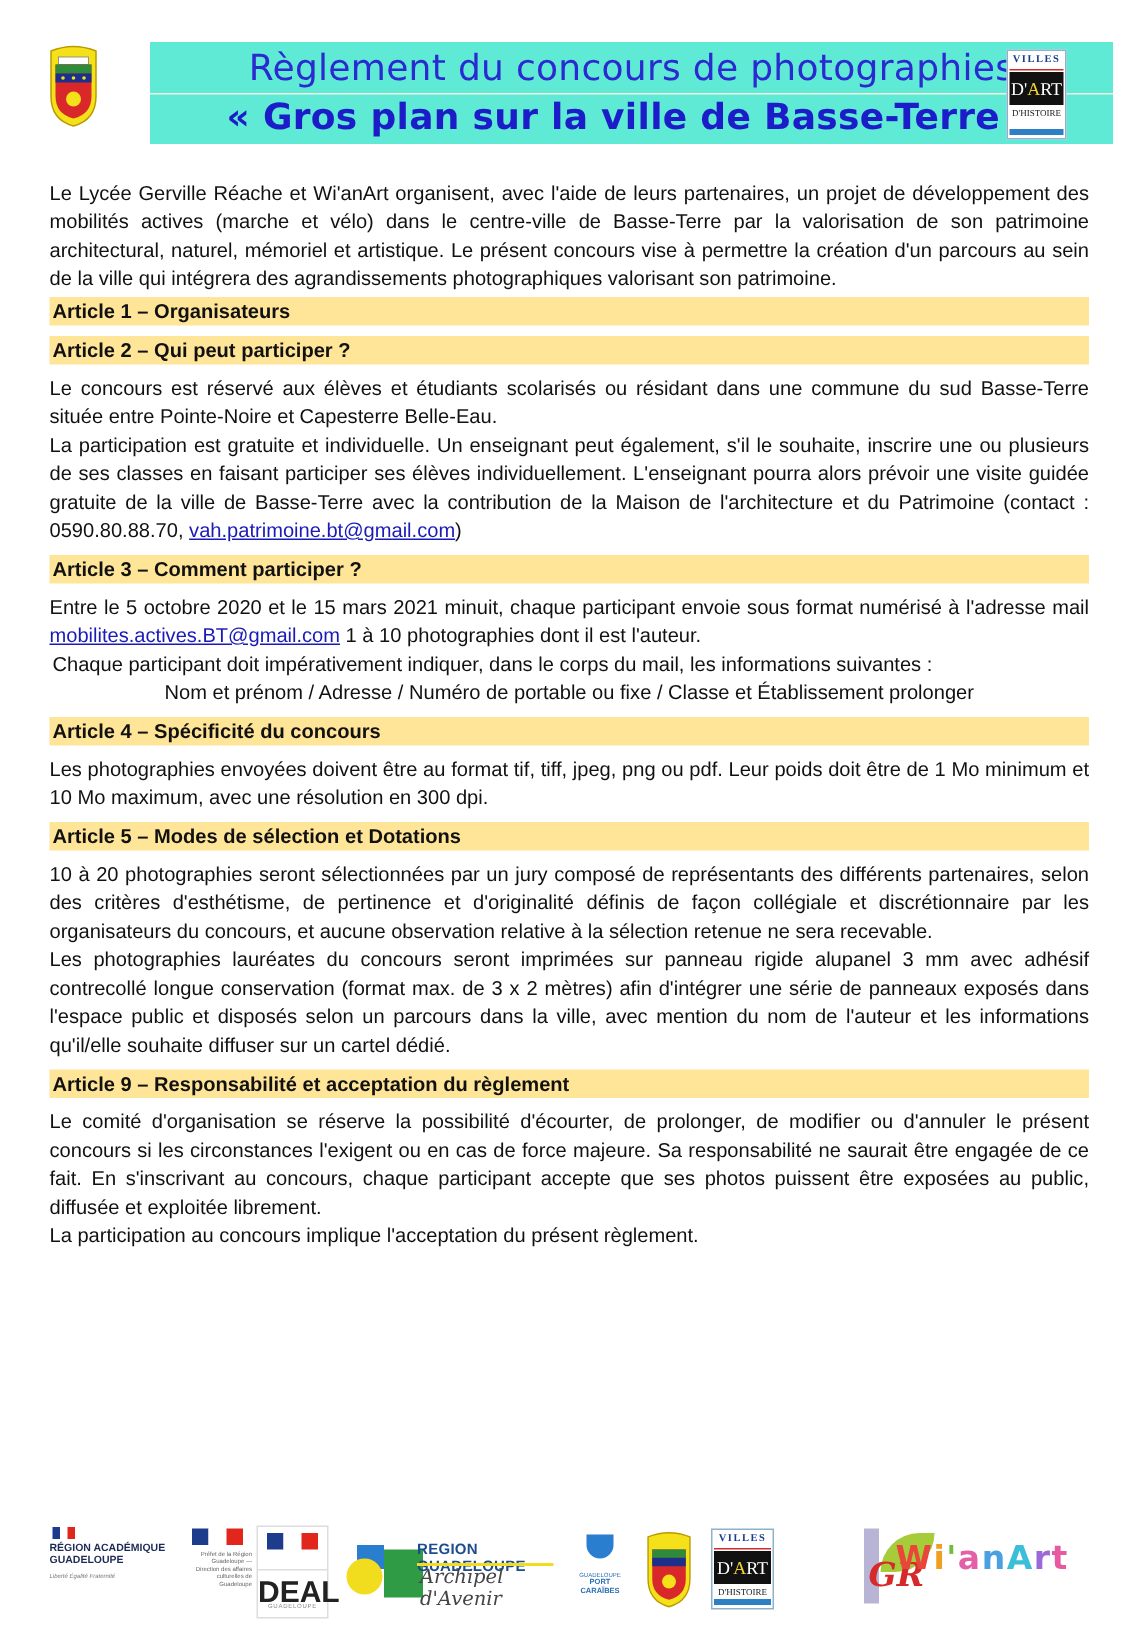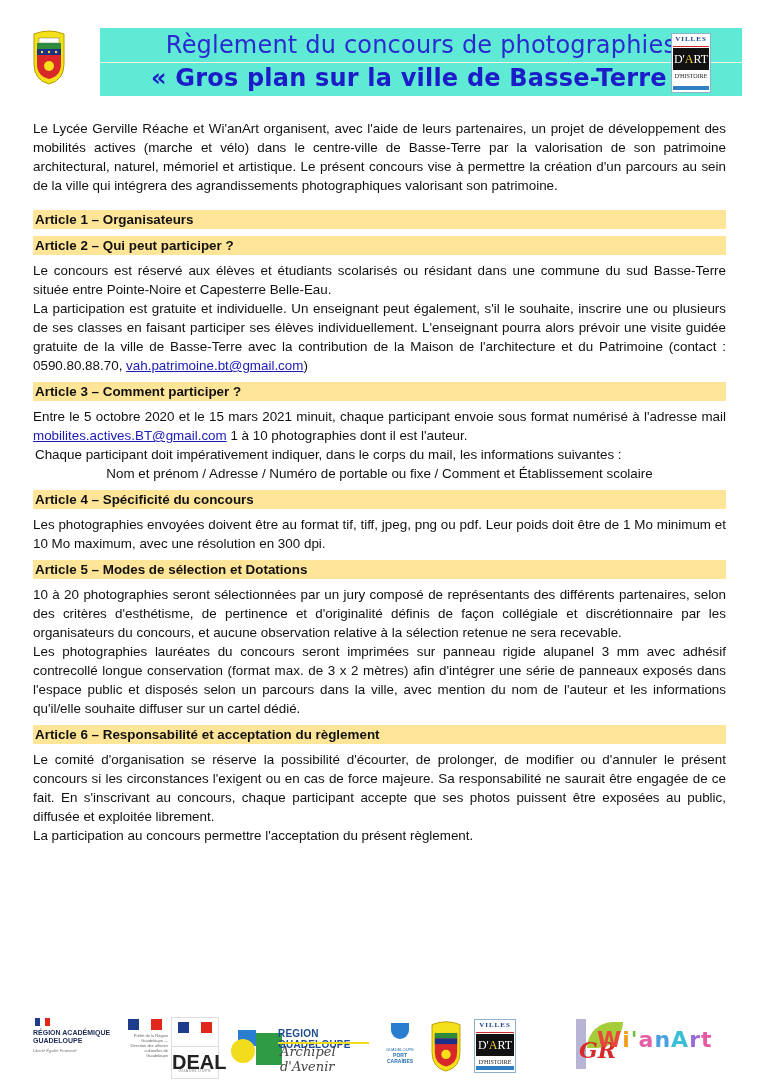--- a/index.html
+++ b/index.html
@@ -30,21 +30,21 @@
     .vah-mid { position: absolute; left: 1px; right: 1px; top: 14px; height: 22px; background: #111; color: #fff; font-family: "Liberation Serif", serif; font-size: 12px; text-align: center; line-height: 22px; }
     .vah-mid .a { color: #f2d230; }
     .vah-bot { position: absolute; left: 1px; right: 1px; top: 39px; font-size: 6px; text-align: center; color: #222; font-family: "Liberation Serif", serif; }
     .vah-blue { position: absolute; left: 1px; right: 1px; bottom: 2px; height: 4px; background: #2f7fc4; }
 
     .content { position: absolute; left: 33px; top: 119px; width: 693px; }
     .para {
       font-size: 13.4px; line-height: 19px; text-align: justify; margin: 0;
       font-family: "Liberation Sans", sans-serif; color: #111;
     }
-    .intro { margin-bottom: 15px; }
+    .intro { margin-bottom: 3px; }
     .article-head {
       background: #ffe598; height: 19px; line-height: 19px;
       font-weight: bold; font-size: 13.4px; padding-left: 2px; margin-bottom: 6px;
     }
     .article { margin-bottom: 7px; }
     .indent { padding-left: 2px; }
     .centered-line { text-align: center; }
     a.mail { color: #1a1ab8; text-decoration: underline; }
 
     .footer { position: absolute; left: 0; top: 1005px; width: 760px; height: 70px; }
@@ -124,38 +124,38 @@
   <section class="article">
     <div class="article-head">Article 2 – Qui peut participer ?</div>
     <p class="para">Le concours est réservé aux élèves et étudiants scolarisés ou résidant dans une commune du sud Basse-Terre située entre Pointe-Noire et Capesterre Belle-Eau.</p>
     <p class="para"><span>La participation est gratuite et individuelle. Un enseignant peut également, s'il le souhaite, inscrire une ou plusieurs de ses classes en faisant participer ses élèves individuellement. L'enseignant pourra alors prévoir une visite guidée gratuite de la ville de Basse-Terre avec la contribution de la Maison de l'architecture et du Patrimoine (contact : 0590.80.88.70, </span><a class="mail" href="#">vah.patrimoine.bt@gmail.com</a><span>)</span></p>
   </section>
 
   <section class="article">
     <div class="article-head">Article 3 – Comment participer ?</div>
     <p class="para"><span>Entre le 5 octobre 2020 et le 15 mars 2021 minuit, chaque participant envoie sous format numérisé à l'adresse mail </span><a class="mail" href="#">mobilites.actives.BT@gmail.com</a><span> 1 à 10 photographies dont il est l'auteur.</span></p>
     <p class="para indent" style="text-align:left;">Chaque participant doit impérativement indiquer, dans le corps du mail, les informations suivantes :</p>
-    <p class="para centered-line">Nom et prénom / Adresse / Numéro de portable ou fixe / Comment et Établissement scolaire</p>
+    <p class="para centered-line">Nom et prénom / Adresse / Numéro de portable ou fixe / Classe et Établissement prolonger</p>
   </section>
 
   <section class="article">
     <div class="article-head">Article 4 – Spécificité du concours</div>
     <p class="para">Les photographies envoyées doivent être au format tif, tiff, jpeg, png ou pdf. Leur poids doit être de 1 Mo minimum et 10 Mo maximum, avec une résolution en 300 dpi.</p>
   </section>
 
   <section class="article">
     <div class="article-head">Article 5 – Modes de sélection et Dotations</div>
     <p class="para">10 à 20 photographies seront sélectionnées par un jury composé de représentants des différents partenaires, selon des critères d'esthétisme, de pertinence et d'originalité définis de façon collégiale et discrétionnaire par les organisateurs du concours, et aucune observation relative à la sélection retenue ne sera recevable.</p>
     <p class="para">Les photographies lauréates du concours seront imprimées sur panneau rigide alupanel 3 mm avec adhésif contrecollé longue conservation (format max. de 3 x 2 mètres) afin d'intégrer une série de panneaux exposés dans l'espace public et disposés selon un parcours dans la ville, avec mention du nom de l'auteur et les informations qu'il/elle souhaite diffuser sur un cartel dédié.</p>
   </section>
 
   <section class="article">
-    <div class="article-head">Article 6 – Responsabilité et acceptation du règlement</div>
+    <div class="article-head">Article 9 – Responsabilité et acceptation du règlement</div>
     <p class="para">Le comité d'organisation se réserve la possibilité d'écourter, de prolonger, de modifier ou d'annuler le présent concours si les circonstances l'exigent ou en cas de force majeure. Sa responsabilité ne saurait être engagée de ce fait. En s'inscrivant au concours, chaque participant accepte que ses photos puissent être exposées au public, diffusée et exploitée librement.</p>
-    <p class="para">La participation au concours permettre l'acceptation du présent règlement.</p>
+    <p class="para">La participation au concours implique l'acceptation du présent règlement.</p>
   </section>
 </div>
 
 <div class="footer">
   <div class="logo" style="left:0;top:0;width:125px;height:70px;">
     <div class="ra-flag"><span style="background:#1e3c8c"></span><span style="background:#fff"></span><span style="background:#e1261c"></span></div>
     <div class="ra-text">RÉGION ACADÉMIQUE GUADELOUPE</div>
     <div class="ra-motto">Liberté Égalité Fraternité</div>
   </div>
 

